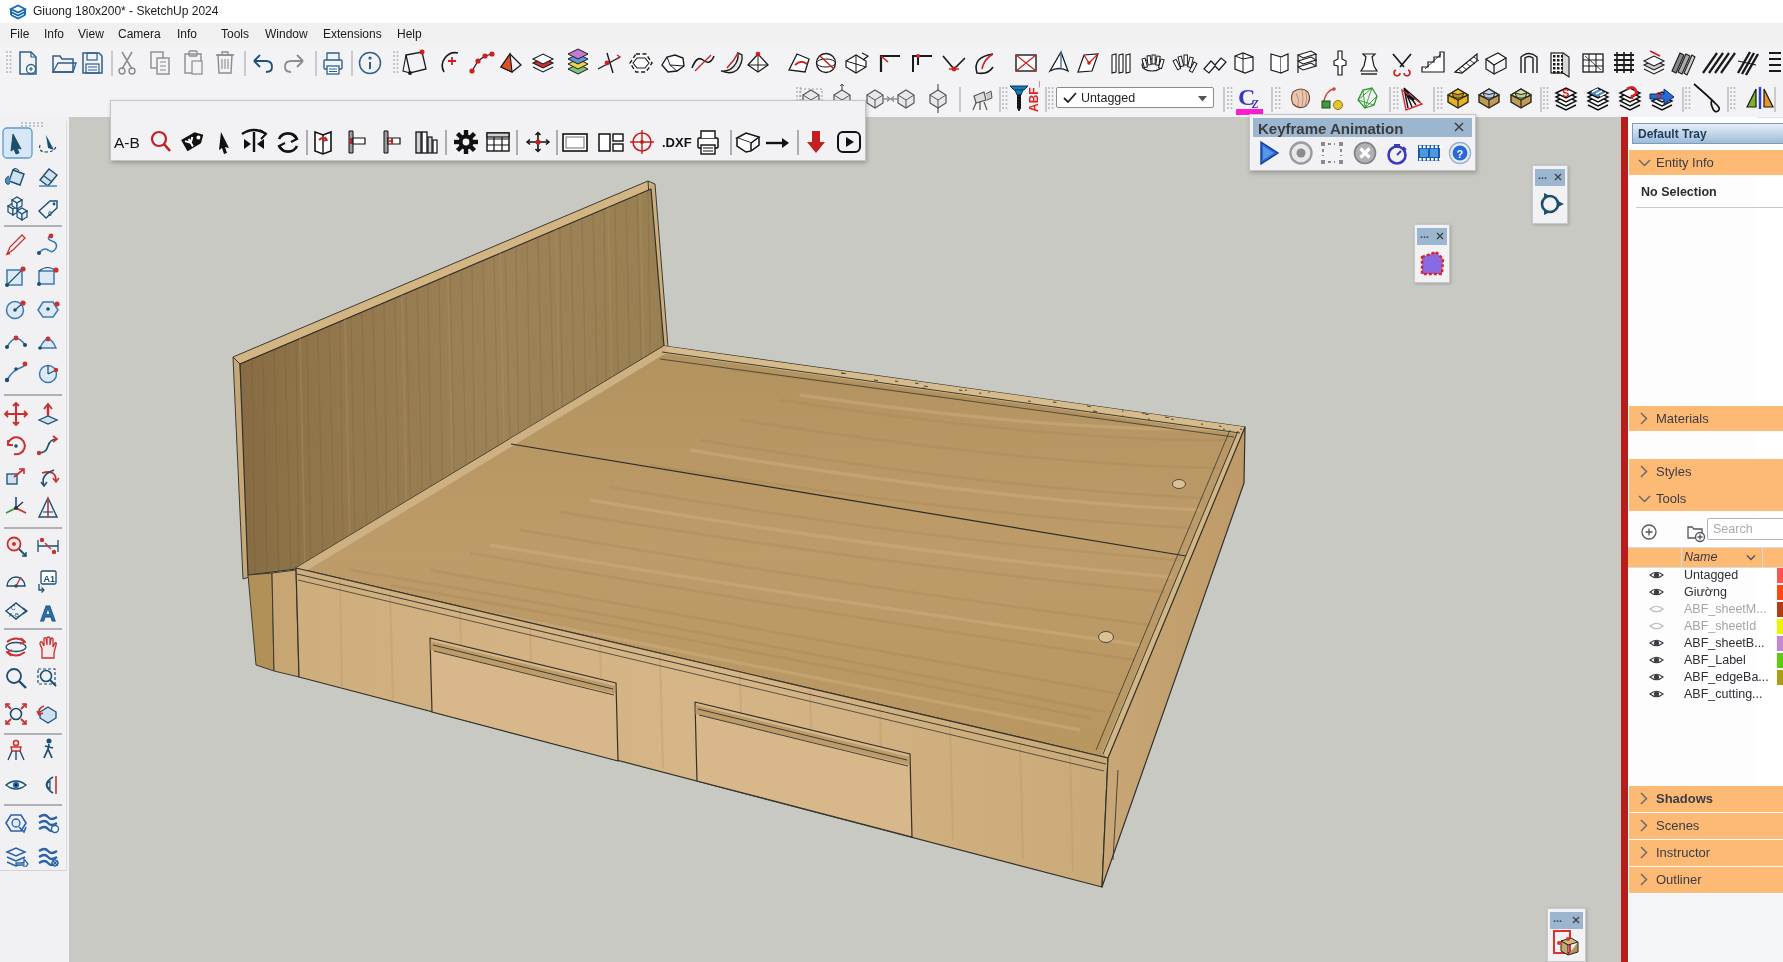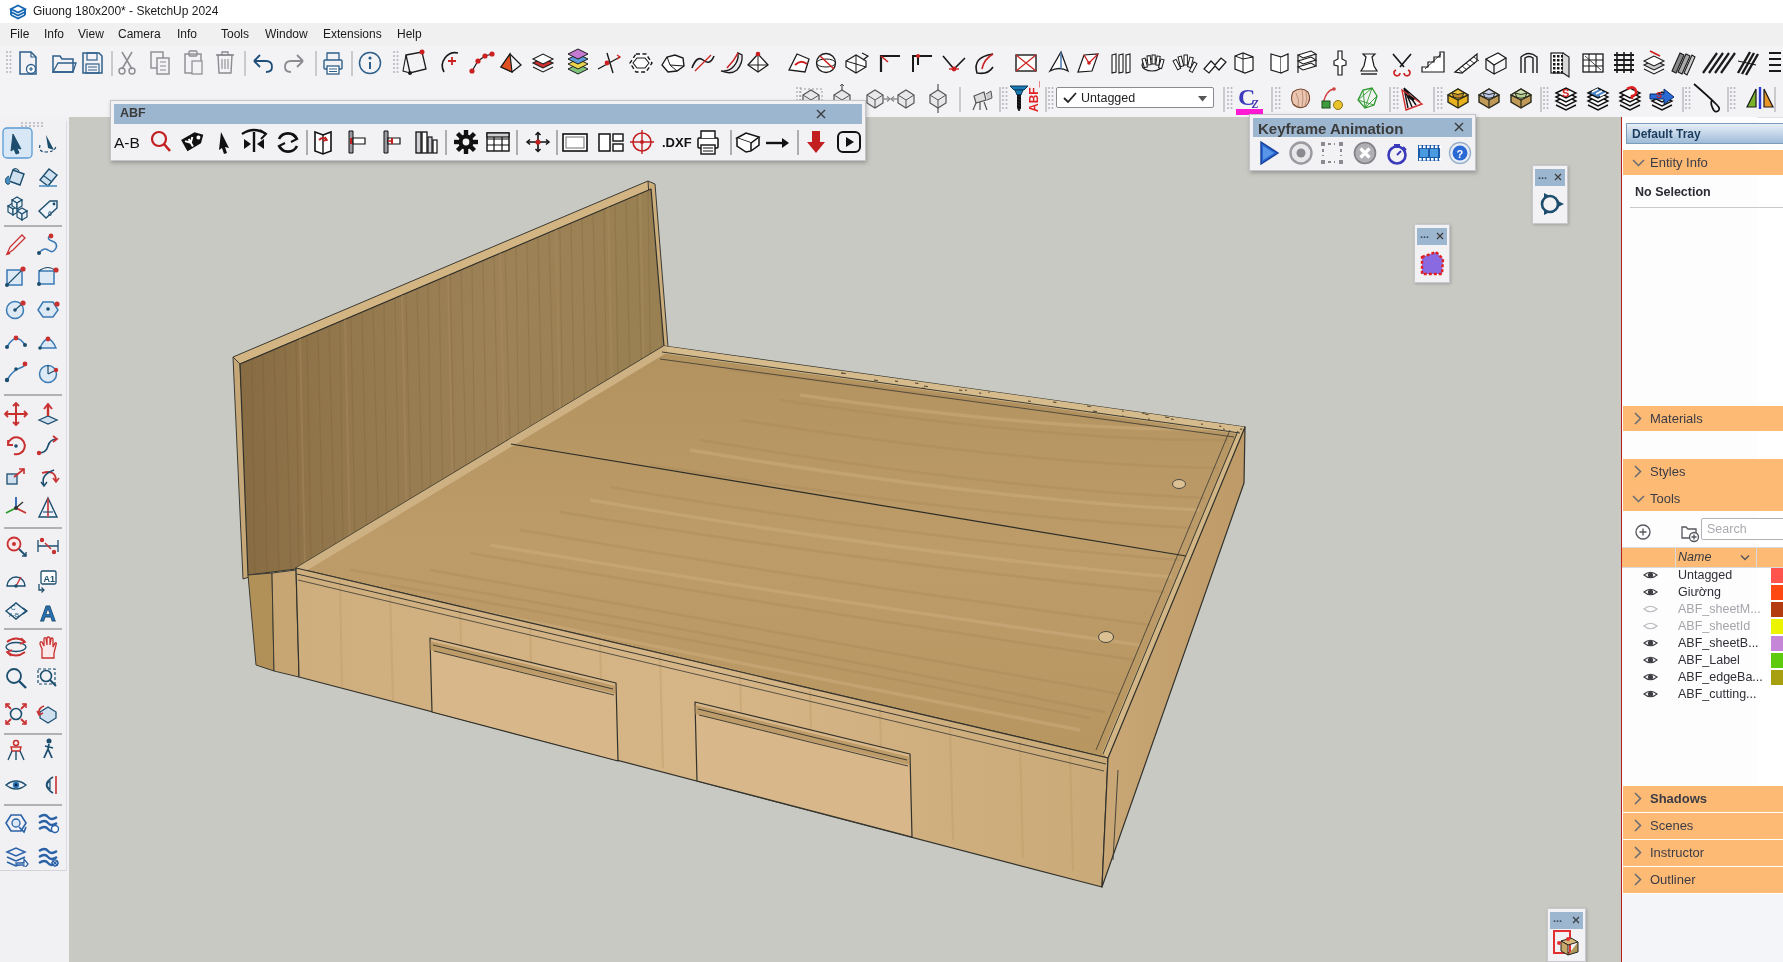--- a/index.html
+++ b/index.html
@@ -8,21 +8,21 @@
 .abs{position:absolute;}
 #titlebar{left:0;top:0;width:1783px;height:23px;background:#ffffff;}
 #titletext{left:33px;top:4px;font-size:12px;color:#1a1a1a;}
 #menubar{left:0;top:23px;width:1783px;height:22px;background:#f0f0f0;font-size:12px;color:#1a1a1a;}
 .mi{position:absolute;top:4px;}
 #toolrow1{left:0;top:45px;width:1783px;height:36px;background:#f3f3f6;}
 #toolrow2{left:0;top:81px;width:1783px;height:36px;background:#f3f3f6;border-bottom:1px solid #e2e2e6;}
 #leftdock{left:0;top:117px;width:69px;height:845px;background:#f1f1f4;}
 #leftbar{left:0;top:121px;width:66px;height:749px;background:#f1f1f4;border-right:1px solid #dcdce0;border-bottom:1px solid #d4d4d8;}
 #viewport{left:69px;top:117px;width:1552px;height:845px;background:#c9c9c4;}
-#tray{left:1621px;top:117px;width:136px;height:845px;background:#fdfdfe;border-left:1px solid #b91c1c;box-sizing:border-box;text-align:center;}
+#tray{left:1621px;top:117px;width:136px;height:845px;background:#fdfdfe;border-left:7px solid #b91c1c;box-sizing:border-box;text-align:center;}
 .sechdr{position:absolute;left:1px;width:161px;height:25px;background:#fdba74;}
 .sechdr.big{height:26px;}
 .sectxt{position:absolute;left:27px;top:5px;font-size:13px;color:#3c3c46;}
 .tagrow{position:absolute;left:0;width:162px;height:17px;}
 .tagrow .nm{position:absolute;left:56px;top:1px;font-size:12.5px;color:#2e2e36;white-space:nowrap;}
 .tagrow.dim .nm{color:#a4a4aa;}
 .tagrow .eye{position:absolute;left:21px;top:2px;}
 .tagrow .sw{position:absolute;left:149px;top:1px;width:13px;height:15px;}
 </style>
 </head>
@@ -1247,26 +1247,20 @@
     </div>
   <div class="sechdr big" style="top:750px;">
       <svg style="position:absolute;left:11px;top:6px" width="8" height="13" viewBox="0 0 8 13">
         <path d="M1,1 L6.5,6.5 L1,12" fill="none" stroke="#6a6a72" stroke-width="1.5"></path>
       </svg>
       <span class="sectxt">Outliner</span>
     </div>
   <div class="abs" style="left:1px;top:777px;width:161px;height:68px;background:#f3f5f9;"></div>
 </div>
 <div class="abs" id="abfwin" style="left:110px;top:100px;width:756px;height:61px;background:#f2f2f5;border:1px solid #c4c4c8;box-shadow:1px 2px 4px rgba(0,0,0,0.25);box-sizing:border-box;">
-    <div class="abs" style="left:3px;top:3px;width:748px;height:20px;background:#9db6cf;">
-      <span style="position:absolute;left:6px;top:2px;font-size:12.5px;font-weight:bold;color:#3b3b3b;">ABF</span>
-      <svg style="position:absolute;right:36px;top:5px" width="10" height="10" viewBox="0 0 10 10">
-        <path d="M1,1 L9,9 M9,1 L1,9" stroke="#3b3b3b" stroke-width="1.4"></path>
-      </svg>
-    </div>
     <svg class="abs" style="left:0;top:23px" width="754" height="36" viewBox="0 0 754 36">
       <text x="3" y="24" font-size="15.5" fill="#111">A-B</text>
       <g transform="translate(50,18)">
         <circle cx="-2" cy="-3" r="7" fill="none" stroke="#c22020" stroke-width="2.2"></circle>
         <path d="M3,2 L9,9" stroke="#c22020" stroke-width="2.6"></path>
       </g>
       <g transform="translate(81,18)">
         <path d="M-11,1 L0,-10 L9,-10 L9,-1 L-2,10 Z" fill="#111111" transform="rotate(15)"></path>
         <circle cx="5" cy="-6" r="2" fill="#fff" transform="rotate(15)"></circle>
         <path d="M-4,-2 L2,4 M-1,1 L-1,-5 M-1,1 L-7,1" stroke="#fff" stroke-width="2" transform="rotate(15)"></path>

